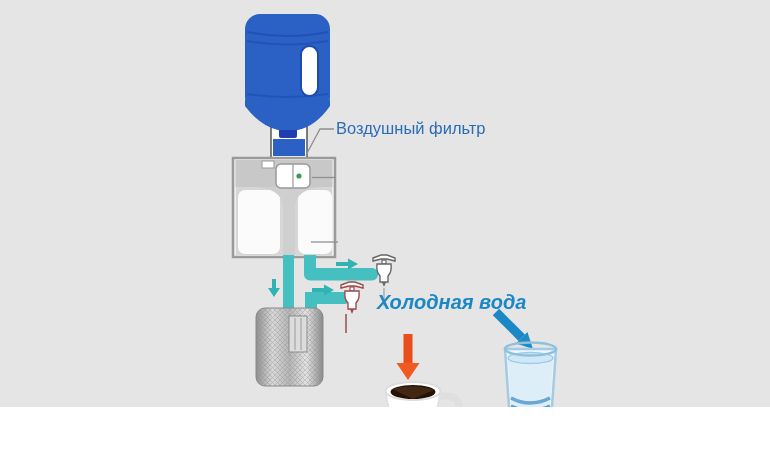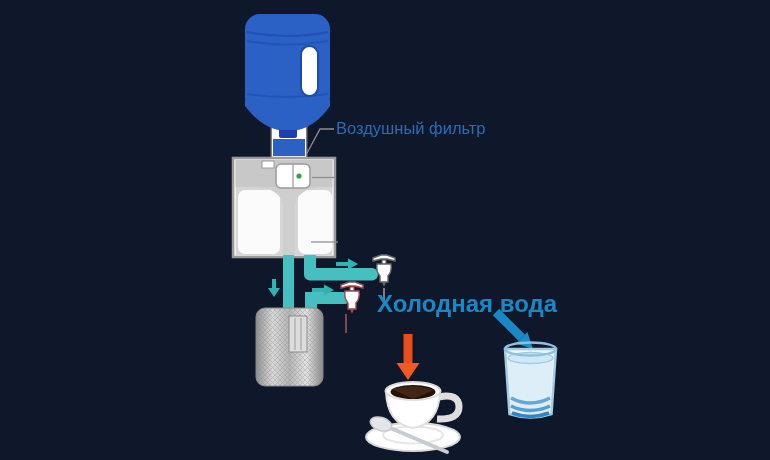--- a/index.html
+++ b/index.html
@@ -4,30 +4,30 @@
 <style>
   :root{
     --label-blue:#2B6CB5;
     --cold:#1B88C5;
     --hot:#E84D1B;
     --pipe:#45BFBF;
     --bottle:#2B61C4;
   }
   html,body{margin:0;padding:0;background:#fff;}
   .canvas{
-    position:relative;width:770px;height:460px;background:#0f172a;overflow:hidden;
+    position:relative;width:770px;height:407px;background:#e5e5e5;overflow:hidden;
     font-family:"Liberation Sans",sans-serif;
   }
   .canvas svg{position:absolute;left:0;top:0;}
   .lbl{
     position:absolute;white-space:nowrap;
     font:16.5px/1.2 "Liberation Sans",sans-serif;
     color:var(--label-blue);
   }
-  .lbl.accent-cold{font-weight:bold;font-size:24px;color:var(--cold);}
+  .lbl.accent-cold{font-weight:bold;font-size:20px;color:var(--cold);font-style:italic;}
   .lbl.accent-hot{font-weight:bold;font-size:18px;color:var(--hot);}
   .lbl-air{left:336px;top:119px;}
   .lbl-float{left:339px;top:168px;}
   .lbl-reservoir{left:341px;top:233px;}
   .lbl-cold{left:377px;top:290px;}
   .lbl-hot{left:351px;top:311px;}
 </style>
 </head>
 <body>
 

